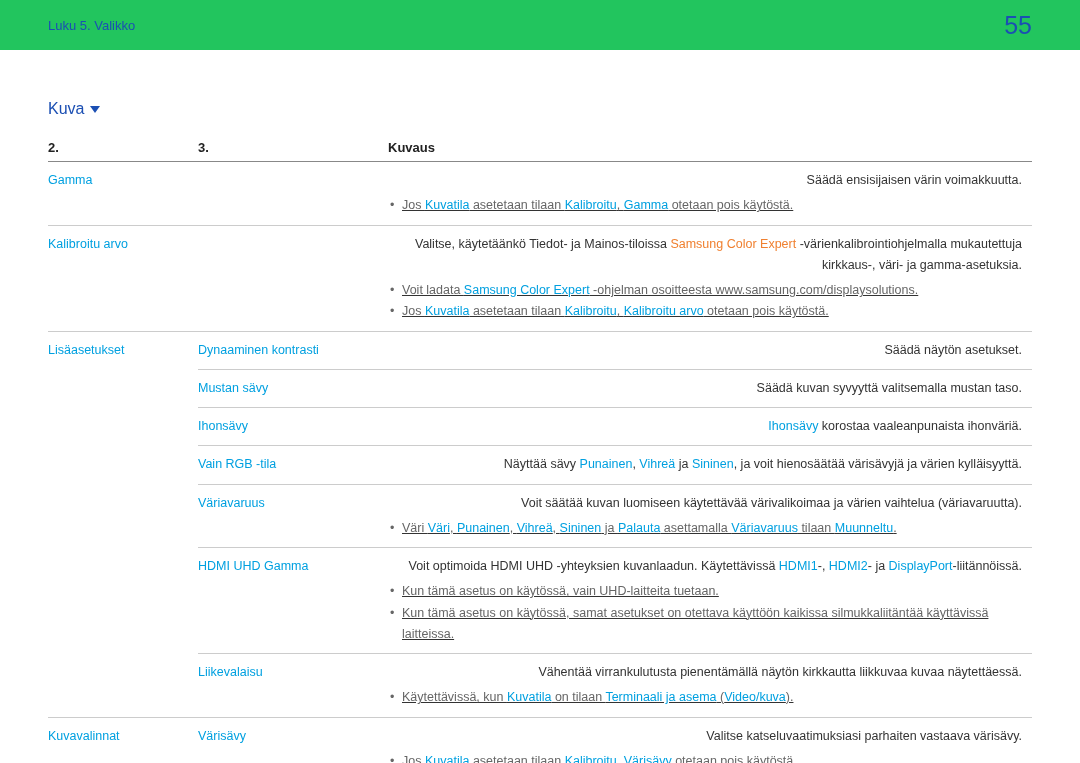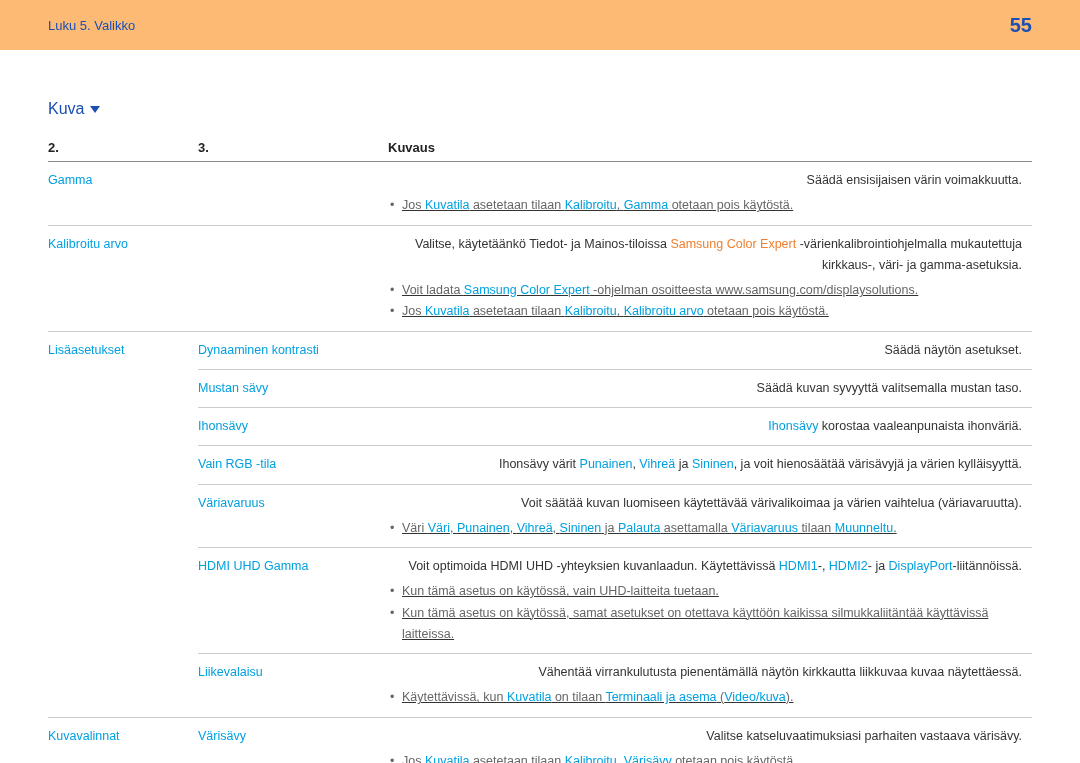--- a/index.html
+++ b/index.html
@@ -4,35 +4,35 @@
 <style>
   * { box-sizing: border-box; margin: 0; padding: 0; }
   body {
     font-family: Arial, Helvetica, sans-serif;
     font-size: 12.5px;
     color: #333;
     background: #fff;
     width: 1080px;
   }
   .header {
-    background: #fdba74;
+    background: #22c55e;
     height: 50px;
     display: flex;
     align-items: center;
     justify-content: space-between;
     padding: 0 48px;
   }
   .chapter {
     color: #1b4fb3;
     font-size: 13px;
   }
   .page-num {
     color: #1b4fb3;
-    font-size: 20px;
-    font-weight: 700;
+    font-size: 25px;
+    font-weight: 400;
   }
   .content {
     padding: 50px 48px 40px 48px;
   }
   .section-title {
     color: #1b4fb3;
     font-size: 16px;
     margin-bottom: 18px;
     font-weight: 400;
     display: flex;
@@ -132,21 +132,21 @@
         </tr>
         <tr>
           <td class="col2"><span class="blue">Ihonsävy</span></td>
           <td>
             <div class="black"><span class="blue">Ihonsävy</span><span> korostaa vaaleanpunaista ihonväriä.</span></div>
           </td>
         </tr>
         <tr>
           <td class="col2"><span class="blue">Vain RGB -tila</span></td>
           <td>
-            <div class="black"><span>Ihonsävy värit </span><span class="blue">Punainen</span><span>, </span><span class="blue">Vihreä</span><span> ja </span><span class="blue">Sininen</span><span>, ja voit hienosäätää värisävyjä ja värien kylläisyyttä.</span></div>
+            <div class="black"><span>Näyttää sävy </span><span class="blue">Punainen</span><span>, </span><span class="blue">Vihreä</span><span> ja </span><span class="blue">Sininen</span><span>, ja voit hienosäätää värisävyjä ja värien kylläisyyttä.</span></div>
           </td>
         </tr>
         <tr>
           <td class="col2"><span class="blue">Väriavaruus</span></td>
           <td>
             <div class="black">Voit säätää kuvan luomiseen käytettävää värivalikoimaa ja värien vaihtelua (väriavaruutta).</div>
             <ul class="bullets">
               <li><span>Väri </span><span class="blue">Väri</span><span>, </span><span class="blue">Punainen</span><span>, </span><span class="blue">Vihreä</span><span>, </span><span class="blue">Sininen</span><span> ja </span><span class="blue">Palauta</span><span> asettamalla </span><span class="blue">Väriavaruus</span><span> tilaan </span><span class="blue">Muunneltu</span><span>.</span></li>
             </ul>
           </td>

